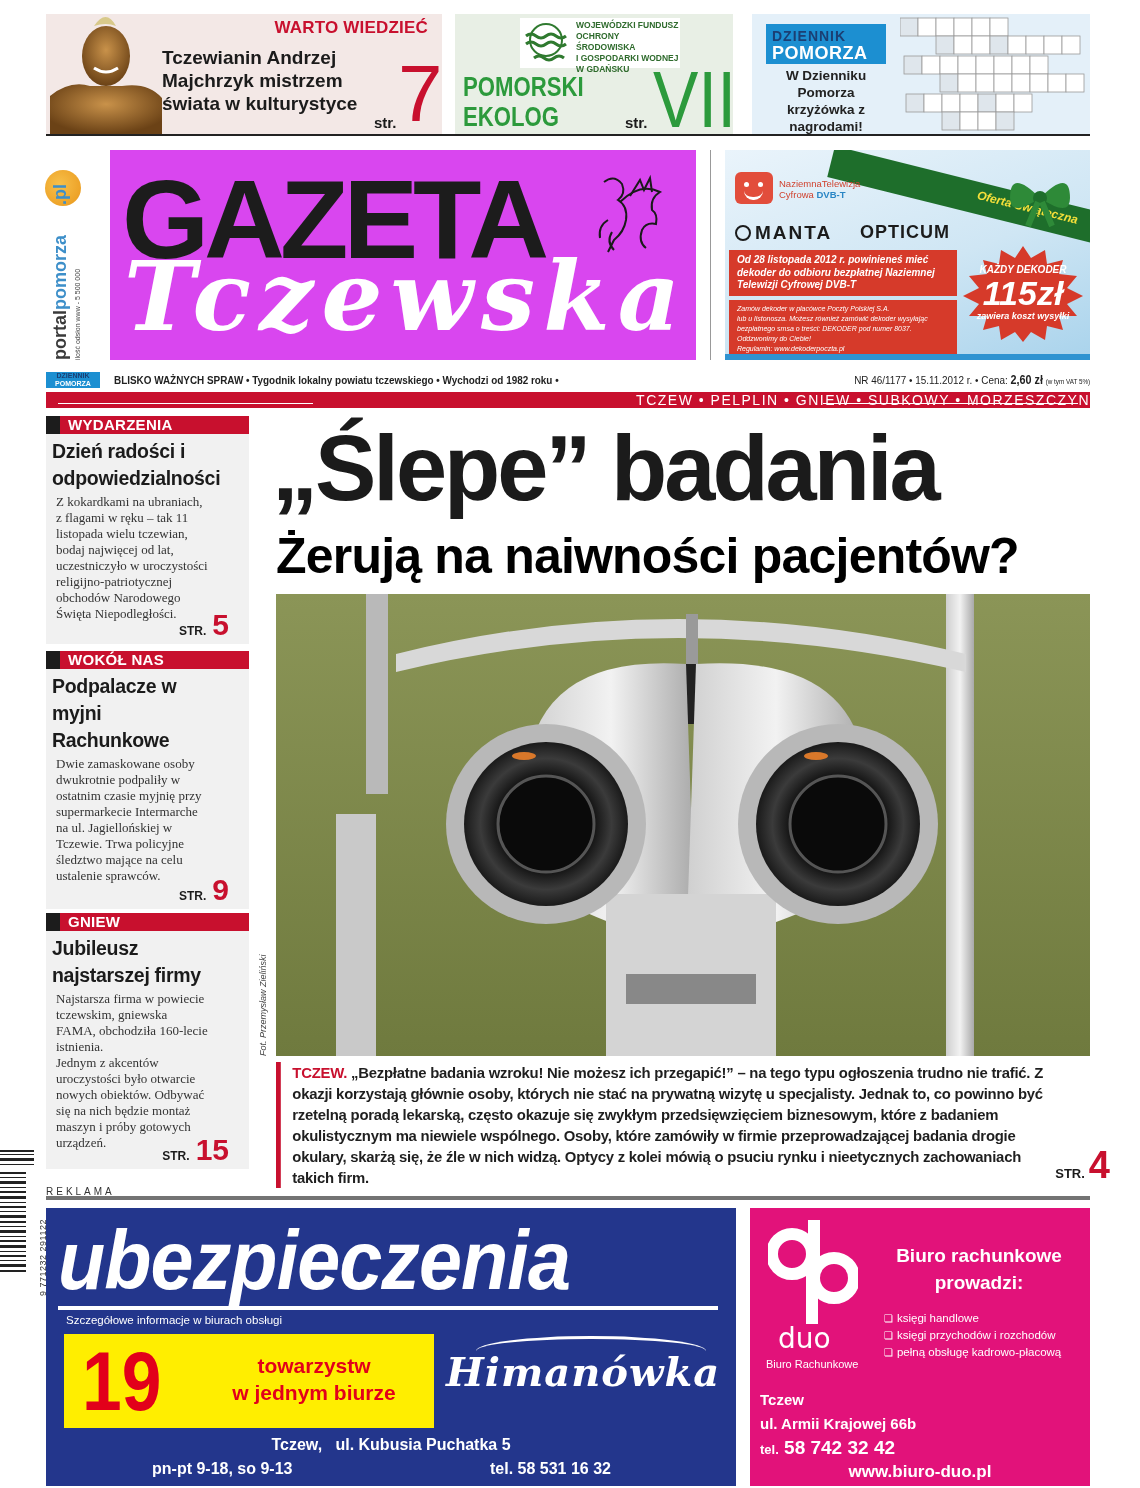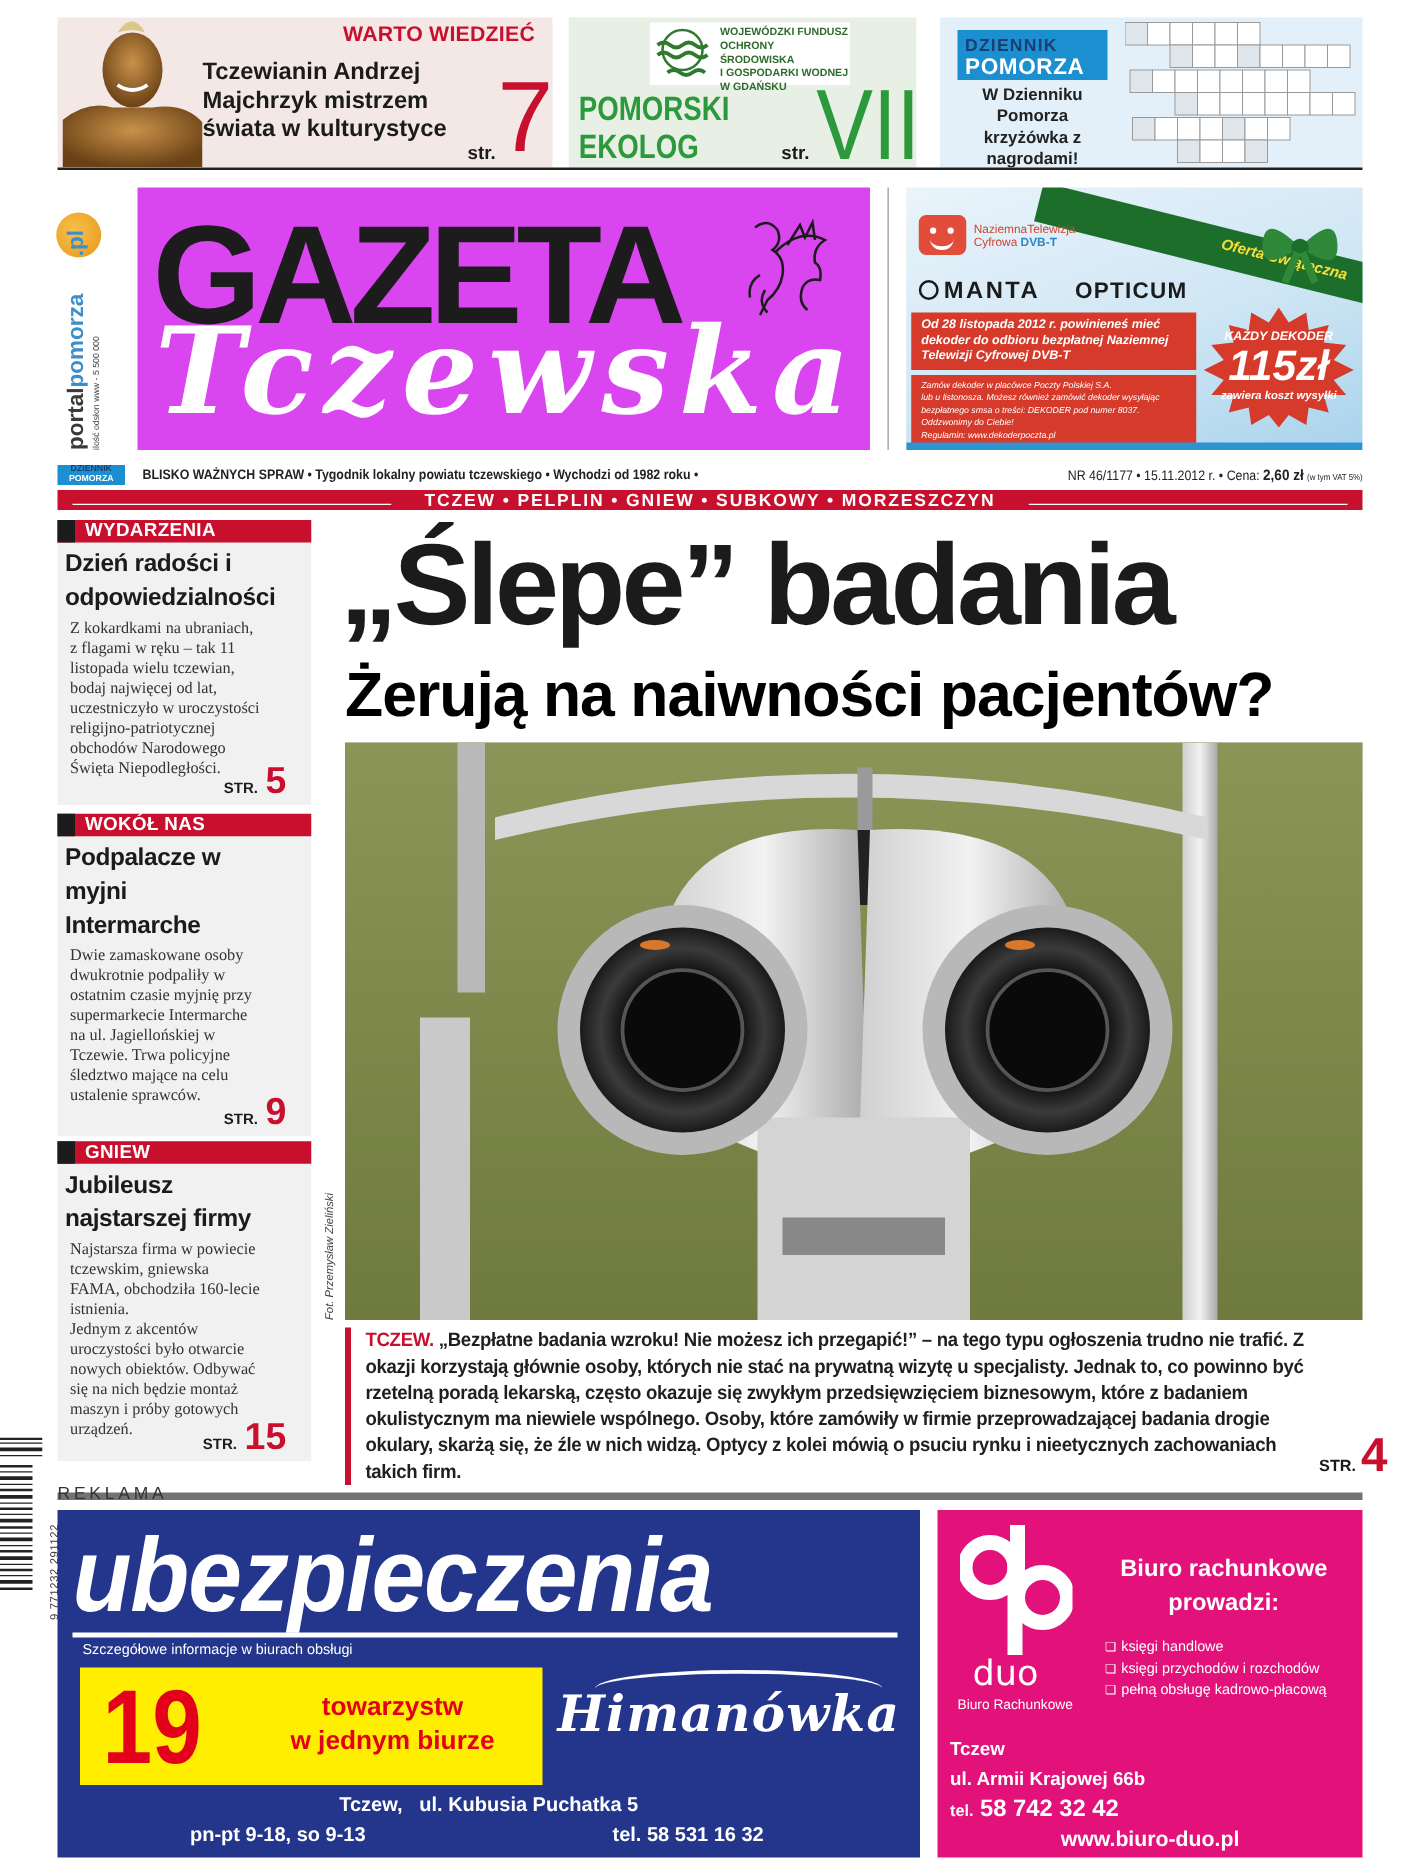--- a/index.html
+++ b/index.html
@@ -69,21 +69,21 @@
   .tv-bottom { position: absolute; left: 0; top: 204px; width: 100%; height: 6px; background: #2f93d1; }
 
   
   .infobar { position: absolute; left: 46px; top: 372px; width: 1044px; height: 16px; font-size: 11px; line-height: 16px; }
   .dp-mini { position: absolute; left: 0; top: 0; width: 54px; height: 16px; background: #1c8fd1; color: #fff; font-size: 7px; line-height: 8px; font-weight: bold; text-align: center; }
   .dp-mini .s { color: #1b3f73; }
   .info-left { position: absolute; left: 68px; top: 0; font-weight: bold; color: #222; transform: scaleX(0.9); transform-origin: left; white-space: nowrap; }
   .info-right { position: absolute; right: 0; top: 0; color: #222; white-space: nowrap; transform: scaleX(0.9); transform-origin: right; }
   .info-right b { font-weight: bold; font-size: 12px; }
   .info-right small { font-size: 7px; }
-  .townbar { position: absolute; left: 46px; top: 392px; width: 1044px; height: 16px; background: #c8102e; color: #fff; text-align: center; font-weight: bold; font-size: 14px; line-height: 16px; letter-spacing: 1.5px; }
+  .townbar { position: absolute; left: 46px; top: 392px; width: 1044px; height: 16px; background: #c8102e; color: #fff; text-align: right; font-weight: normal; font-size: 14px; line-height: 16px; letter-spacing: 1.5px; }
   .townbar::before, .townbar::after { content: ""; position: absolute; top: 11px; height: 1px; width: 255px; background: #fff; }
   .townbar::before { left: 12px; }
   .townbar::after { right: 12px; }
 
   
   .side { position: absolute; left: 46px; width: 203px; background: #f1f1f1; }
   .side-1 { top: 416px; height: 228px; }
   .side-2 { top: 651px; height: 258px; }
   .side-3 { top: 913px; height: 256px; }
   .side-tab { position: relative; height: 18px; background: #c8102e; }
@@ -105,21 +105,21 @@
   .photo { position: absolute; left: 276px; top: 594px; width: 814px; height: 462px; background: #7f8a4e; overflow: hidden; }
   .photo-credit { position: absolute; left: 258px; top: 1056px; transform: rotate(-90deg); transform-origin: left top; font-size: 9px; font-style: italic; color: #444; white-space: nowrap; }
 
   .lead { position: absolute; left: 276px; top: 1062px; width: 812px; border-left: 5px solid #c8102e; padding-left: 12px; font-weight: bold; font-size: 15.5px; line-height: 21px; color: #1f1f1f; letter-spacing: -0.25px; transform: scaleX(0.96); transform-origin: left; }
   .lead .kick { color: #c8102e; }
   .lead-str { position: absolute; right: 30px; top: 1146px; }
   .lead-str .s { font-weight: bold; font-size: 13px; color: #1b1b1b; margin-right: 4px; }
   .lead-str .n { font-weight: bold; font-size: 38px; line-height: 38px; color: #c8102e; }
 
   
-  .reklama { position: absolute; left: 46px; top: 1186px; width: 1044px; height: 14px; border-bottom: 6px solid #737373; font-size: 14px; letter-spacing: 3px; color: #333; }
+  .reklama { position: absolute; left: 46px; top: 1186px; width: 1044px; height: 14px; border-bottom: 4px solid #737373; font-size: 10px; letter-spacing: 3px; color: #333; }
   .ad-blue { position: absolute; left: 46px; top: 1208px; width: 690px; height: 278px; background: #23368c; overflow: hidden; }
   .ub-title { position: absolute; left: 12px; top: 2px; color: #fff; font-weight: bold; font-style: italic; font-size: 84px; line-height: 100px; letter-spacing: -1px; transform: scaleX(0.92); transform-origin: left; }
   .ub-rule { position: absolute; left: 12px; top: 98px; width: 660px; height: 4px; background: #fff; }
   .ub-small { position: absolute; left: 20px; top: 106px; color: #fff; font-size: 11.5px; }
   .ub-yellow { position: absolute; left: 18px; top: 126px; width: 370px; height: 94px; background: #ffee00; }
   .ub-19 { position: absolute; left: 18px; top: 4px; color: #e2001a; font-weight: bold; font-size: 84px; line-height: 86px; transform: scaleX(0.85); transform-origin: left; }
   .ub-tow { position: absolute; left: 140px; top: 18px; width: 220px; text-align: center; color: #e2001a; font-weight: bold; font-size: 21px; line-height: 27px; }
   .himan { position: absolute; left: 400px; top: 140px; color: #fff; font-family: "DejaVu Serif", serif; font-style: italic; font-weight: bold; font-size: 40px; letter-spacing: 1px; }
   .himan-arc { position: absolute; left: 430px; top: 128px; width: 230px; height: 30px; border-top: 3px solid #fff; border-radius: 50% 50% 0 0; }
   .ub-addr { position: absolute; left: 0; top: 228px; width: 100%; text-align: center; color: #fff; font-weight: bold; font-size: 16px; }
@@ -317,21 +317,21 @@
 religijno-patriotycznej
 obchodów Narodowego
 Święta Niepodległości.</div>
   <div class="side-str"><span class="s">STR.</span><span class="n">5</span></div>
 </div>
 
 <div class="side side-2">
   <div class="side-tab">
       <span>WOKÓŁ NAS</span>
     </div>
-  <div class="side-head" style="width:150px;">Podpalacze w myjni Intermarche</div>
+  <div class="side-head" style="width:150px;">Podpalacze w myjni Rachunkowe</div>
   <div class="side-body">Dwie zamaskowane osoby
 dwukrotnie podpaliły w
 ostatnim czasie myjnię przy
 supermarkecie Intermarche
 na ul. Jagiellońskiej w
 Tczewie. Trwa policyjne
 śledztwo mające na celu
 ustalenie sprawców.</div>
   <div class="side-str"><span class="s">STR.</span><span class="n">9</span></div>
 </div>

